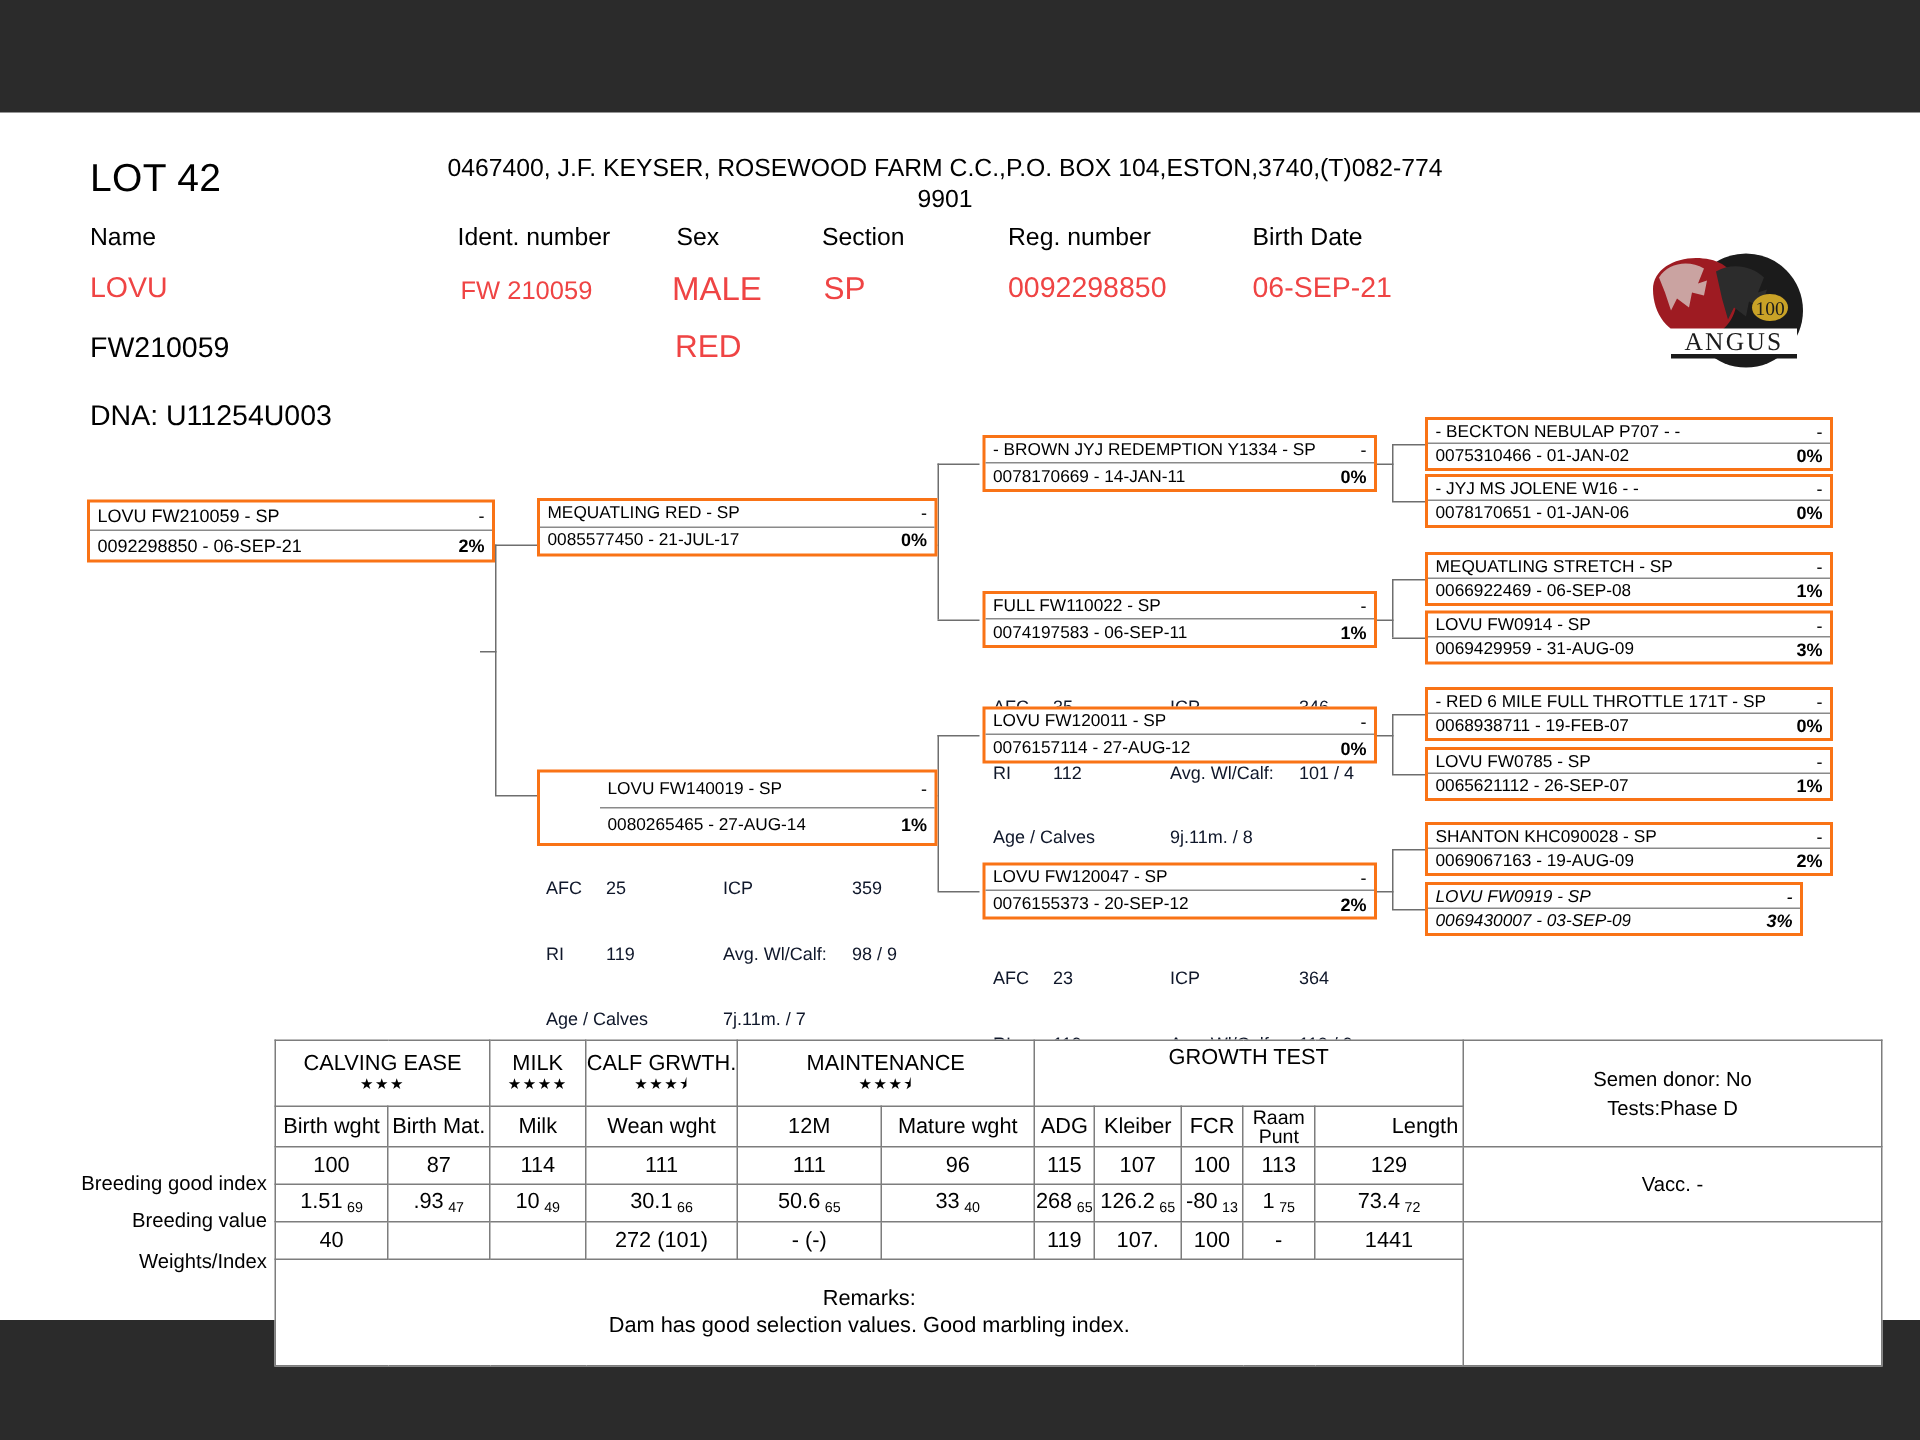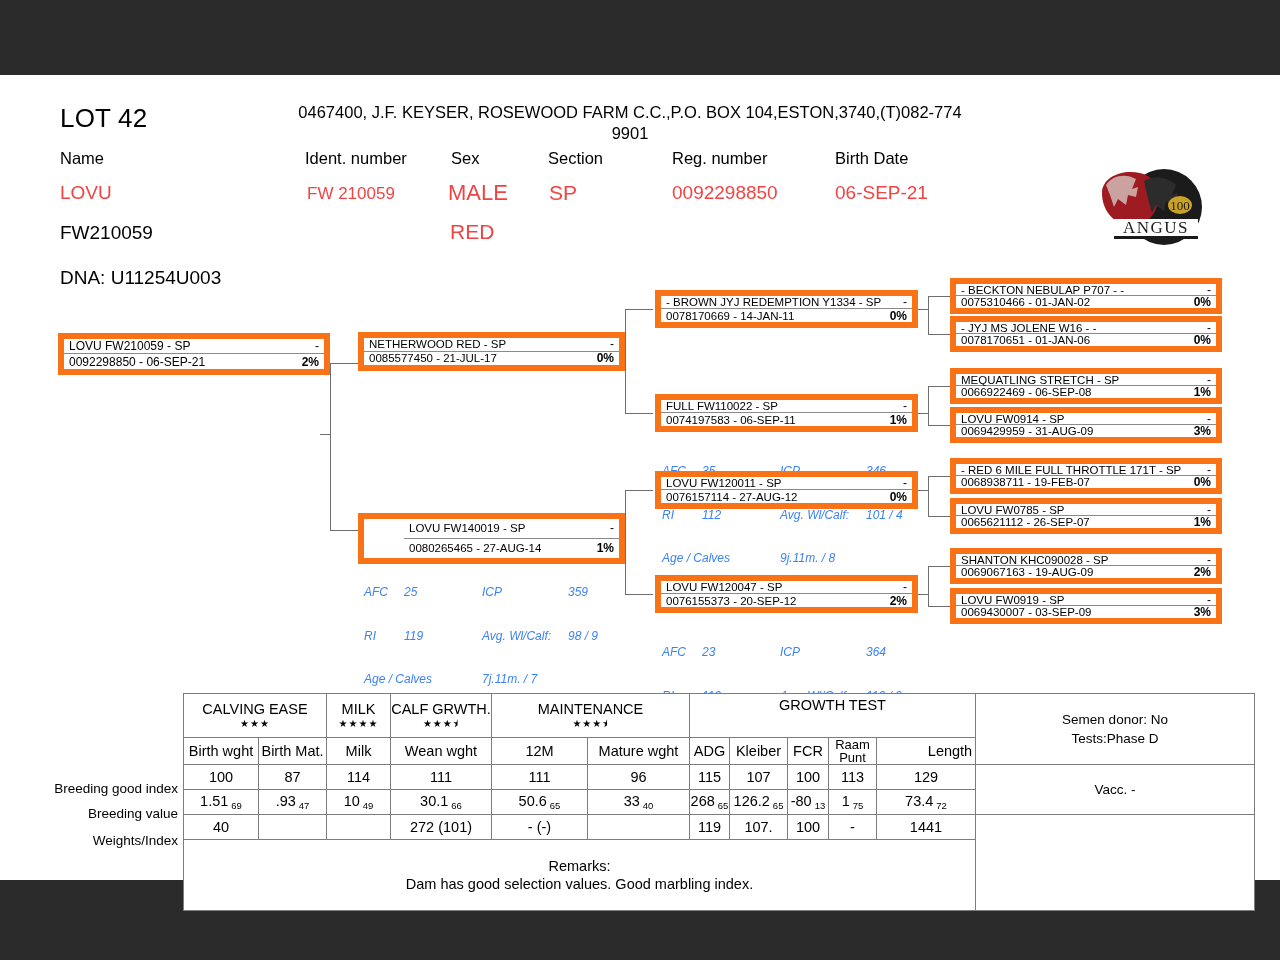--- a/index.html
+++ b/index.html
@@ -28,42 +28,41 @@
   .hdr-label{position:absolute;font-size:16.5px;color:#000;}
   .hdr-value{position:absolute;font-size:19px;color:#ef4444;}
   .big-left{position:absolute;left:60px;font-size:19px;color:#000;}
 
   
   .logo{position:absolute;left:1092px;top:90px;width:122px;height:82px;}
 
   
   .pbox{
     position:absolute;
-    border:6px solid #f97316;
+    border:2px solid #f97316;
     box-sizing:border-box;
     background:#fff;
   }
   .pbox .r1,.pbox .r2{
     position:relative;height:50%;
     box-sizing:border-box;
     display:flex;align-items:center;justify-content:space-between;
     padding:0 5px;
     font-size:11.5px;color:#000;white-space:nowrap;
   }
   .pbox .r1{border-bottom:1px solid #8a8a8a;}
   .pbox.lvl1 .r1,.pbox.lvl1 .r2{font-size:12px;}
   .pbox .nm{overflow:hidden;text-overflow:clip;}
   .pbox .pc{font-weight:bold;font-size:12px;}
   .pbox .dash{font-size:12px;}
 
   
   .stats{
-    position:absolute;font-size:12px;color:#3b82f6;line-height:14.5px;
+    position:absolute;font-size:12px;color:#0f172a;line-height:14.5px;
     white-space:pre;
-    font-style:italic;
   }
   .stats .row{display:flex;}
   .stats .c1{width:40px;}
   .stats .c2{width:78px;}
   .stats .c3{width:86px;}
   .stats .c4{}
 
   
   .ln{position:absolute;background:#6e6e6e;}
   .lnh{height:1px;}
@@ -183,21 +182,21 @@
         <span class="dash">-</span>
       </div>
     <div class="r2">
         <span class="nm">0092298850 -  06-SEP-21</span>
         <span class="pc">2%</span>
       </div>
   </div>
 
   <div class="pbox" style="left:358px;top:257px;width:267px;height:39px;">
     <div class="r1">
-        <span class="nm">NETHERWOOD RED - SP</span>
+        <span class="nm">MEQUATLING RED - SP</span>
         <span class="dash">-</span>
       </div>
     <div class="r2">
         <span class="nm">0085577450 - 21-JUL-17</span>
         <span class="pc">0%</span>
       </div>
   </div>
 
   <div class="pbox" style="left:358px;top:438px;width:267px;height:51px;padding-left:40px;">
     <div class="r1">
@@ -335,21 +334,21 @@
   <div class="pbox" style="left:950px;top:473px;width:272px;height:36px;">
     <div class="r1">
         <span class="nm">SHANTON KHC090028 - SP</span>
         <span class="dash">-</span>
       </div>
     <div class="r2">
         <span class="nm">0069067163 - 19-AUG-09</span>
         <span class="pc">2%</span>
       </div>
   </div>
-  <div class="pbox" style="left:950px;top:513px;width:272px;height:36px;">
+  <div class="pbox" style="left:950px;top:513px;width:252px;height:36px;font-style:italic;">
     <div class="r1">
         <span class="nm">LOVU FW0919 - SP</span>
         <span class="dash">-</span>
       </div>
     <div class="r2">
         <span class="nm">0069430007 - 03-SEP-09</span>
         <span class="pc">3%</span>
       </div>
   </div>
 

